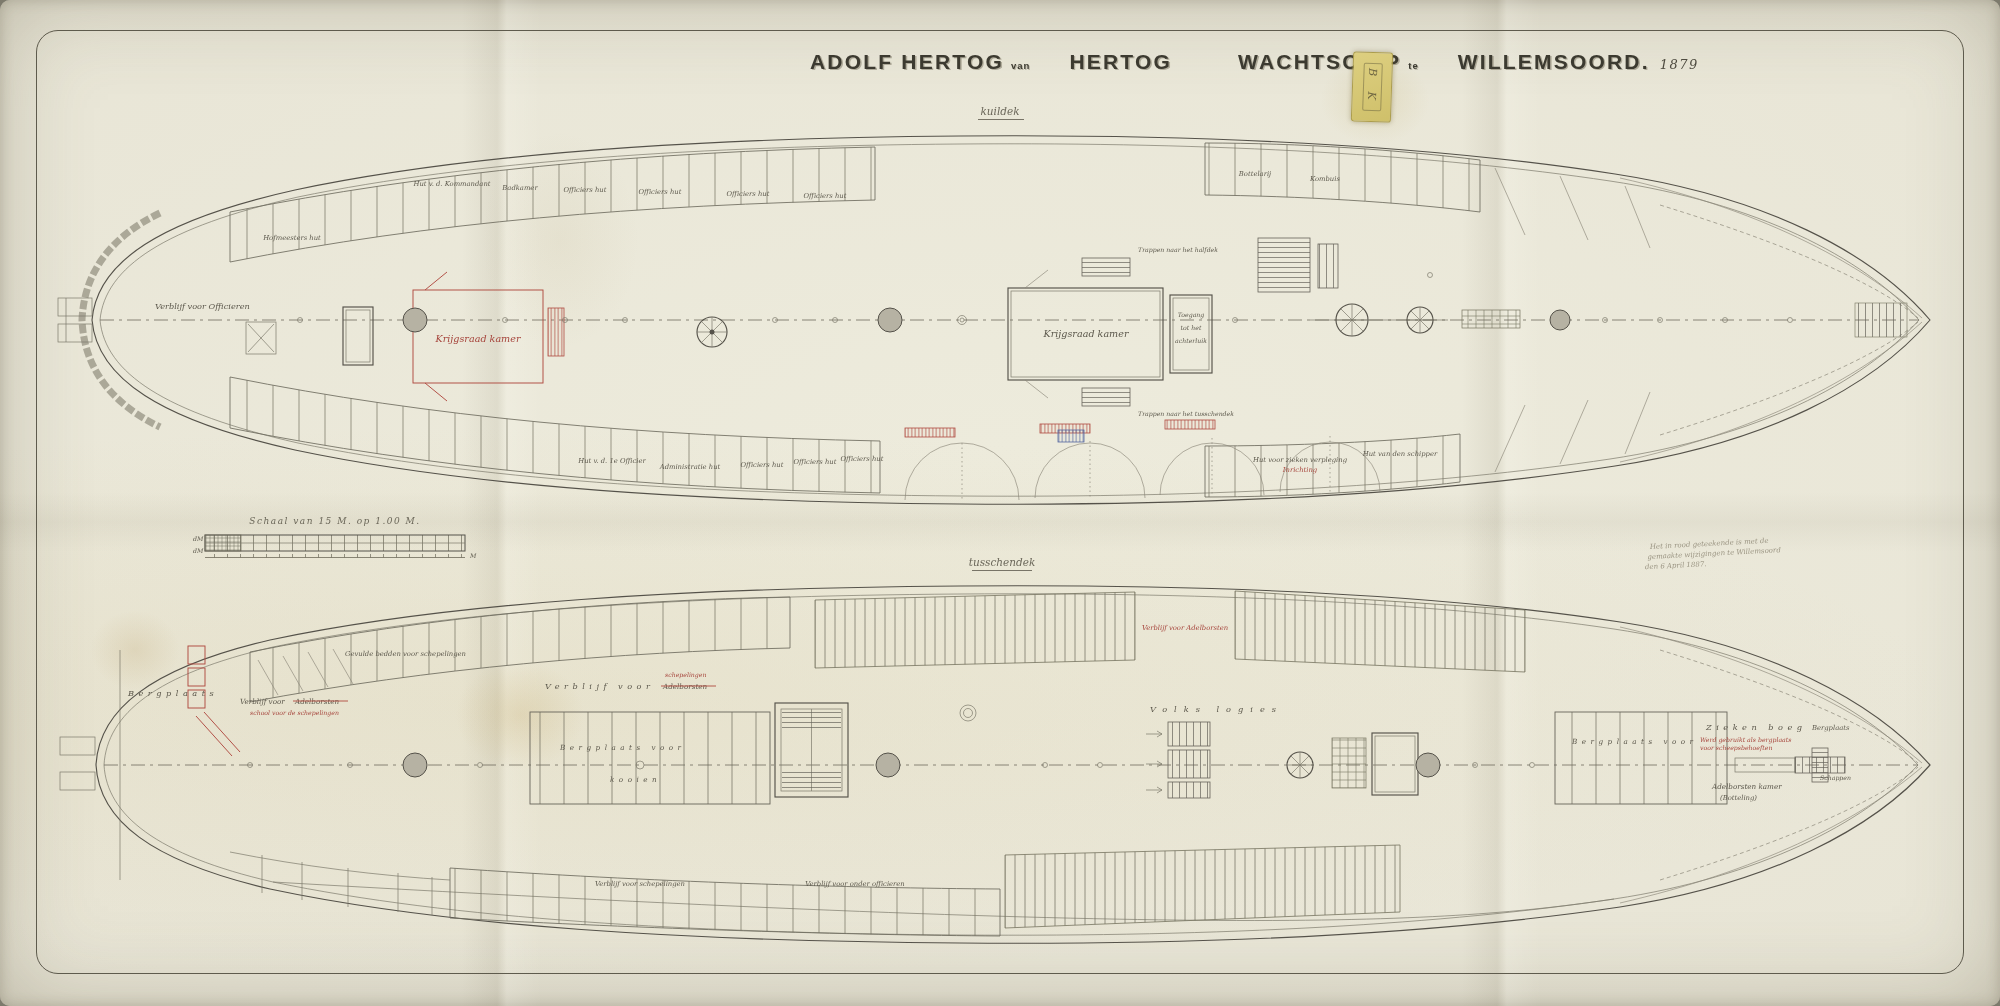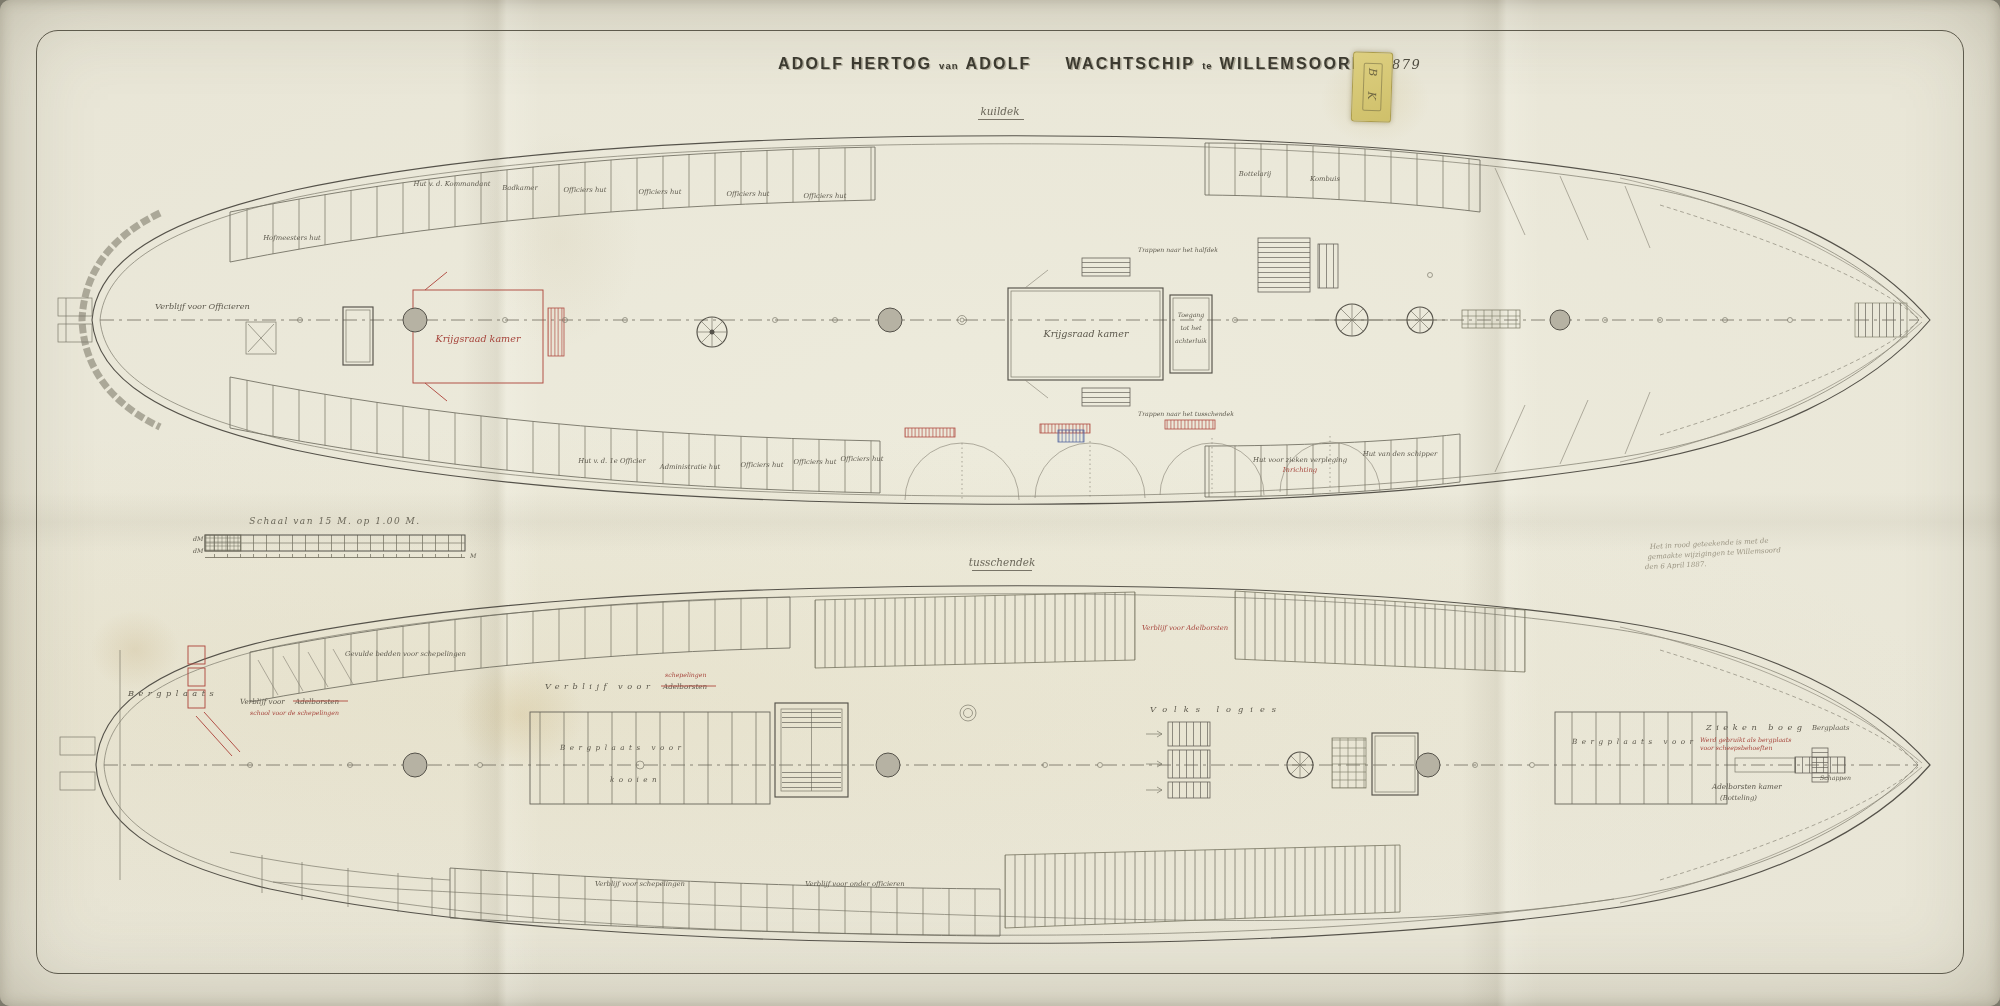--- a/index.html
+++ b/index.html
@@ -17,22 +17,22 @@
     background:linear-gradient(180deg, rgba(0,0,0,0), rgba(110,102,78,.07) 50%, rgba(0,0,0,0));}
   .stain{position:absolute;border-radius:50%;pointer-events:none;}
   .stain.s1{left:455px;top:660px;width:130px;height:110px;background:radial-gradient(ellipse, rgba(190,160,90,.22), rgba(0,0,0,0) 70%);}
   .stain.s2{left:90px;top:610px;width:90px;height:80px;background:radial-gradient(ellipse, rgba(180,150,90,.18), rgba(0,0,0,0) 70%);}
   .stain.s3{left:1320px;top:55px;width:110px;height:90px;background:radial-gradient(ellipse, rgba(190,170,100,.20), rgba(0,0,0,0) 70%);}
   .stain.s4{left:480px;top:130px;width:160px;height:220px;background:radial-gradient(ellipse, rgba(160,140,90,.08), rgba(0,0,0,0) 70%);}
   .frame{position:absolute;left:36px;top:30px;right:36px;bottom:32px;
     border:1.6px solid #5e5b4d;border-radius:22px;pointer-events:none;}
   .title-row{position:absolute;top:44px;left:778px;display:flex;align-items:baseline;
     color:#3c3a30;white-space:nowrap;}
-  .t-big{font-weight:bold;font-size:16px;letter-spacing:2.2px;
-    text-shadow:1.4px 1.4px 0 rgba(92,86,66,.40);}
+  .t-big{font-weight:bold;font-size:21px;letter-spacing:2.2px;
+    text-shadow:1.4px 1.4px 0 rgba(92,86,66,.40);margin-left:32px;}
   .t-small{font-weight:bold;font-size:9.5px;margin:16px 7px;letter-spacing:1px;
     text-shadow:1px 1px 0 rgba(92,86,66,.35);}
   .t-gap{display:inline-block;width:34px;}
   .t-year{font-family:"DejaVu Serif",serif;font-style:italic;font-weight:normal;
     font-size:13px;letter-spacing:1.5px;color:#4e4b40;margin-left:10px;text-shadow:none;}
   .sticker{position:absolute;left:1352px;top:52px;width:38px;height:68px;
     background:linear-gradient(160deg,#ddcf80,#cfc06a);border:1px solid #ac9d4c;border-radius:3px;
     transform:rotate(2deg);box-shadow:0 0 5px rgba(110,98,48,.45);
     display:flex;align-items:center;justify-content:center;}
   .sticker .mark{writing-mode:vertical-rl;font-family:"DejaVu Serif",serif;font-style:italic;
@@ -77,21 +77,21 @@
   <div class="crease-h"></div>
   <div class="stain s1"></div>
   <div class="stain s2"></div>
   <div class="stain s3"></div>
   <div class="stain s4"></div>
   <div class="frame"></div>
 
   <div class="title-row">
     <span class="t-big">ADOLF HERTOG</span>
     <span class="t-small">van</span>
-    <span class="t-big">ADOLF</span>
+    <span class="t-big">HERTOG</span>
     <span class="t-gap"></span>
     <span class="t-big">WACHTSCHIP</span>
     <span class="t-small">te</span>
     <span class="t-big">WILLEMSOORD.</span>
     <span class="t-year">1879</span>
   </div>
 
   <div class="sticker">
     <span class="mark">B K</span>
   </div>

